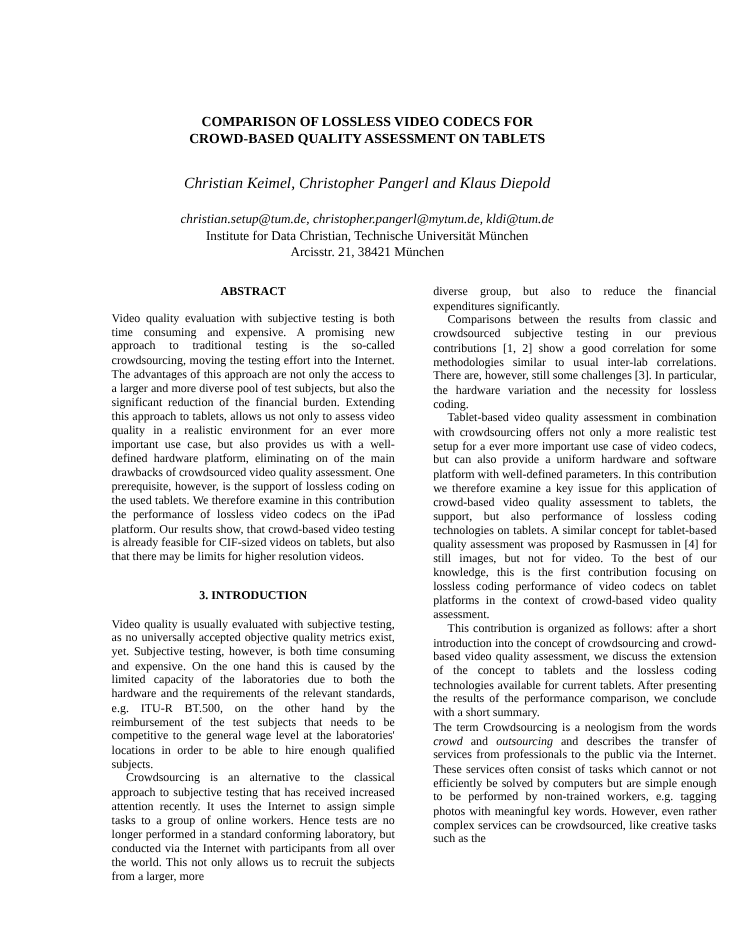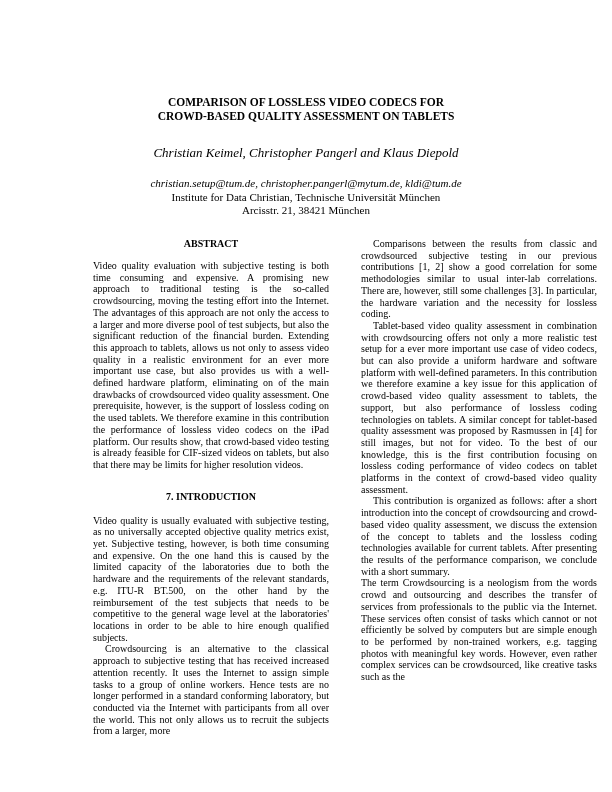--- a/index.html
+++ b/index.html
@@ -57,21 +57,21 @@
     font-size: 10px;
     line-height: 12px;
     margin: 0 0 10px 0;
   }
   .sec-heading.mid {
     margin-top: 20px;
     margin-bottom: 12px;
   }
   p { margin: 0; padding: 0; }
   p.indent { text-indent: 12px; }
-  .italic { }
+  .italic { font-style: italic; }
 </style>
 </head>
 <body>
 
 <div class="page-header">
   <div class="paper-title">
     <div>COMPARISON OF LOSSLESS VIDEO CODECS FOR</div>
     <div>CROWD-BASED QUALITY ASSESSMENT ON TABLETS</div>
   </div>
   <div class="paper-authors">Christian Keimel, Christopher Pangerl and Klaus Diepold</div>
@@ -79,23 +79,24 @@
     <div class="emails">christian.setup@tum.de, christopher.pangerl@mytum.de, kldi@tum.de</div>
     <div>Institute for Data Christian, Technische Universität München</div>
     <div>Arcisstr. 21, 38421 München</div>
   </div>
 </div>
 
 <div class="columns">
   <div class="col">
     <div class="sec-heading">ABSTRACT</div>
     <p>Video quality evaluation with subjective testing is both time consuming and expensive. A promising new approach to traditional testing is the so-called crowdsourcing, moving the testing effort into the Internet. The advantages of this approach are not only the access to a larger and more diverse pool of test subjects, but also the significant reduction of the financial burden. Extending this approach to tablets, allows us not only to assess video quality in a realistic environment for an ever more important use case, but also provides us with a well-defined hardware platform, eliminating on of the main drawbacks of crowdsourced video quality assessment. One prerequisite, however, is the support of lossless coding on the used tablets. We therefore examine in this contribution the performance of lossless video codecs on the iPad platform. Our results show, that crowd-based video testing is already feasible for CIF-sized videos on tablets, but also that there may be limits for higher resolution videos.</p>
-    <div class="sec-heading mid">7. INTRODUCTION</div>
+    <div class="sec-heading mid">3. INTRODUCTION</div>
     <p>Video quality is usually evaluated with subjective testing, as no universally accepted objective quality metrics exist, yet. Subjective testing, however, is both time consuming and expensive. On the one hand this is caused by the limited capacity of the laboratories due to both the hardware and the requirements of the relevant standards, e.g. ITU-R BT.500, on the other hand by the reimbursement of the test subjects that needs to be competitive to the general wage level at the laboratories' locations in order to be able to hire enough qualified subjects.</p>
     <p class="indent">Crowdsourcing is an alternative to the classical approach to subjective testing that has received increased attention recently. It uses the Internet to assign simple tasks to a group of online workers. Hence tests are no longer performed in a standard conforming laboratory, but conducted via the Internet with participants from all over the world. This not only allows us to recruit the subjects from a larger, more</p>
   </div>
   <div class="col">
+    <p>diverse group, but also to reduce the financial expenditures significantly.</p>
     <p class="indent">Comparisons between the results from classic and crowdsourced subjective testing in our previous contributions [1, 2] show a good correlation for some methodologies similar to usual inter-lab correlations. There are, however, still some challenges [3]. In particular, the hardware variation and the necessity for lossless coding.</p>
     <p class="indent">Tablet-based video quality assessment in combination with crowdsourcing offers not only a more realistic test setup for a ever more important use case of video codecs, but can also provide a uniform hardware and software platform with well-defined parameters. In this contribution we therefore examine a key issue for this application of crowd-based video quality assessment to tablets, the support, but also performance of lossless coding technologies on tablets. A similar concept for tablet-based quality assessment was proposed by Rasmussen in [4] for still images, but not for video. To the best of our knowledge, this is the first contribution focusing on lossless coding performance of video codecs on tablet platforms in the context of crowd-based video quality assessment.</p>
     <p class="indent">This contribution is organized as follows: after a short introduction into the concept of crowdsourcing and crowd-based video quality assessment, we discuss the extension of the concept to tablets and the lossless coding technologies available for current tablets. After presenting the results of the performance comparison, we conclude with a short summary.</p>
     <p><span>The term Crowdsourcing is a neologism from the words </span><span class="italic">crowd</span><span> and </span><span class="italic">outsourcing</span><span> and describes the transfer of services from professionals to the public via the Internet. These services often consist of tasks which cannot or not efficiently be solved by computers but are simple enough to be performed by non-trained workers, e.g. tagging photos with meaningful key words. However, even rather complex services can be crowdsourced, like creative tasks such as the</span></p>
   </div>
 </div>
 
 </body></html>

